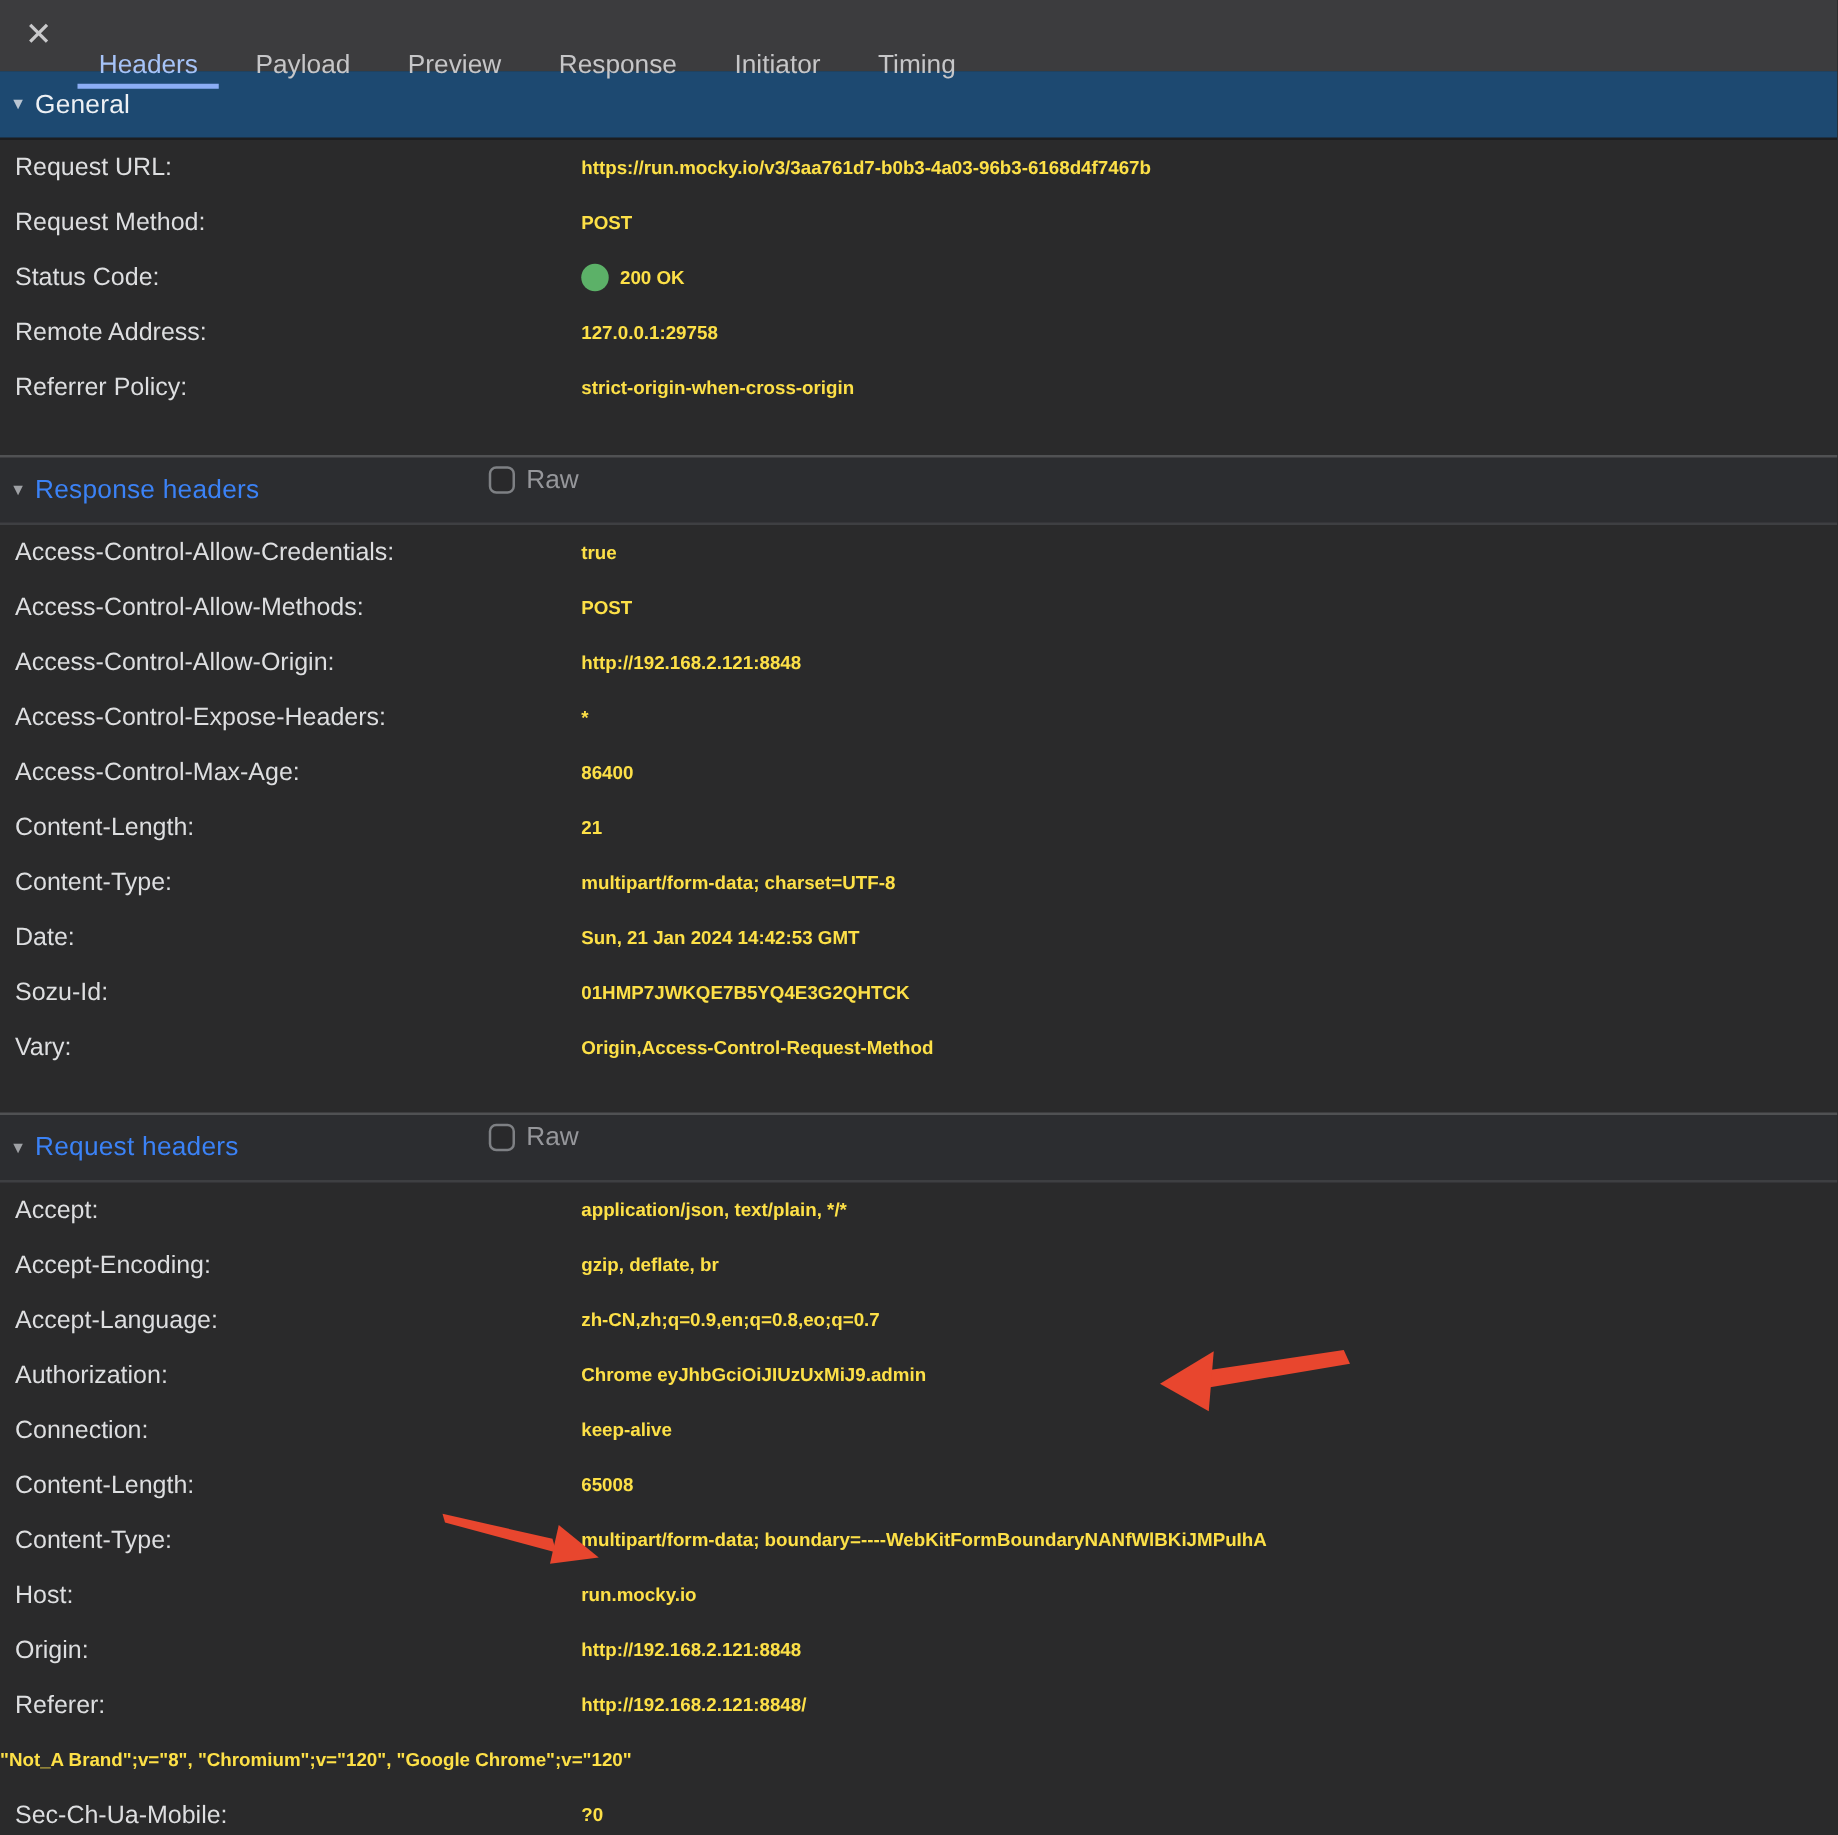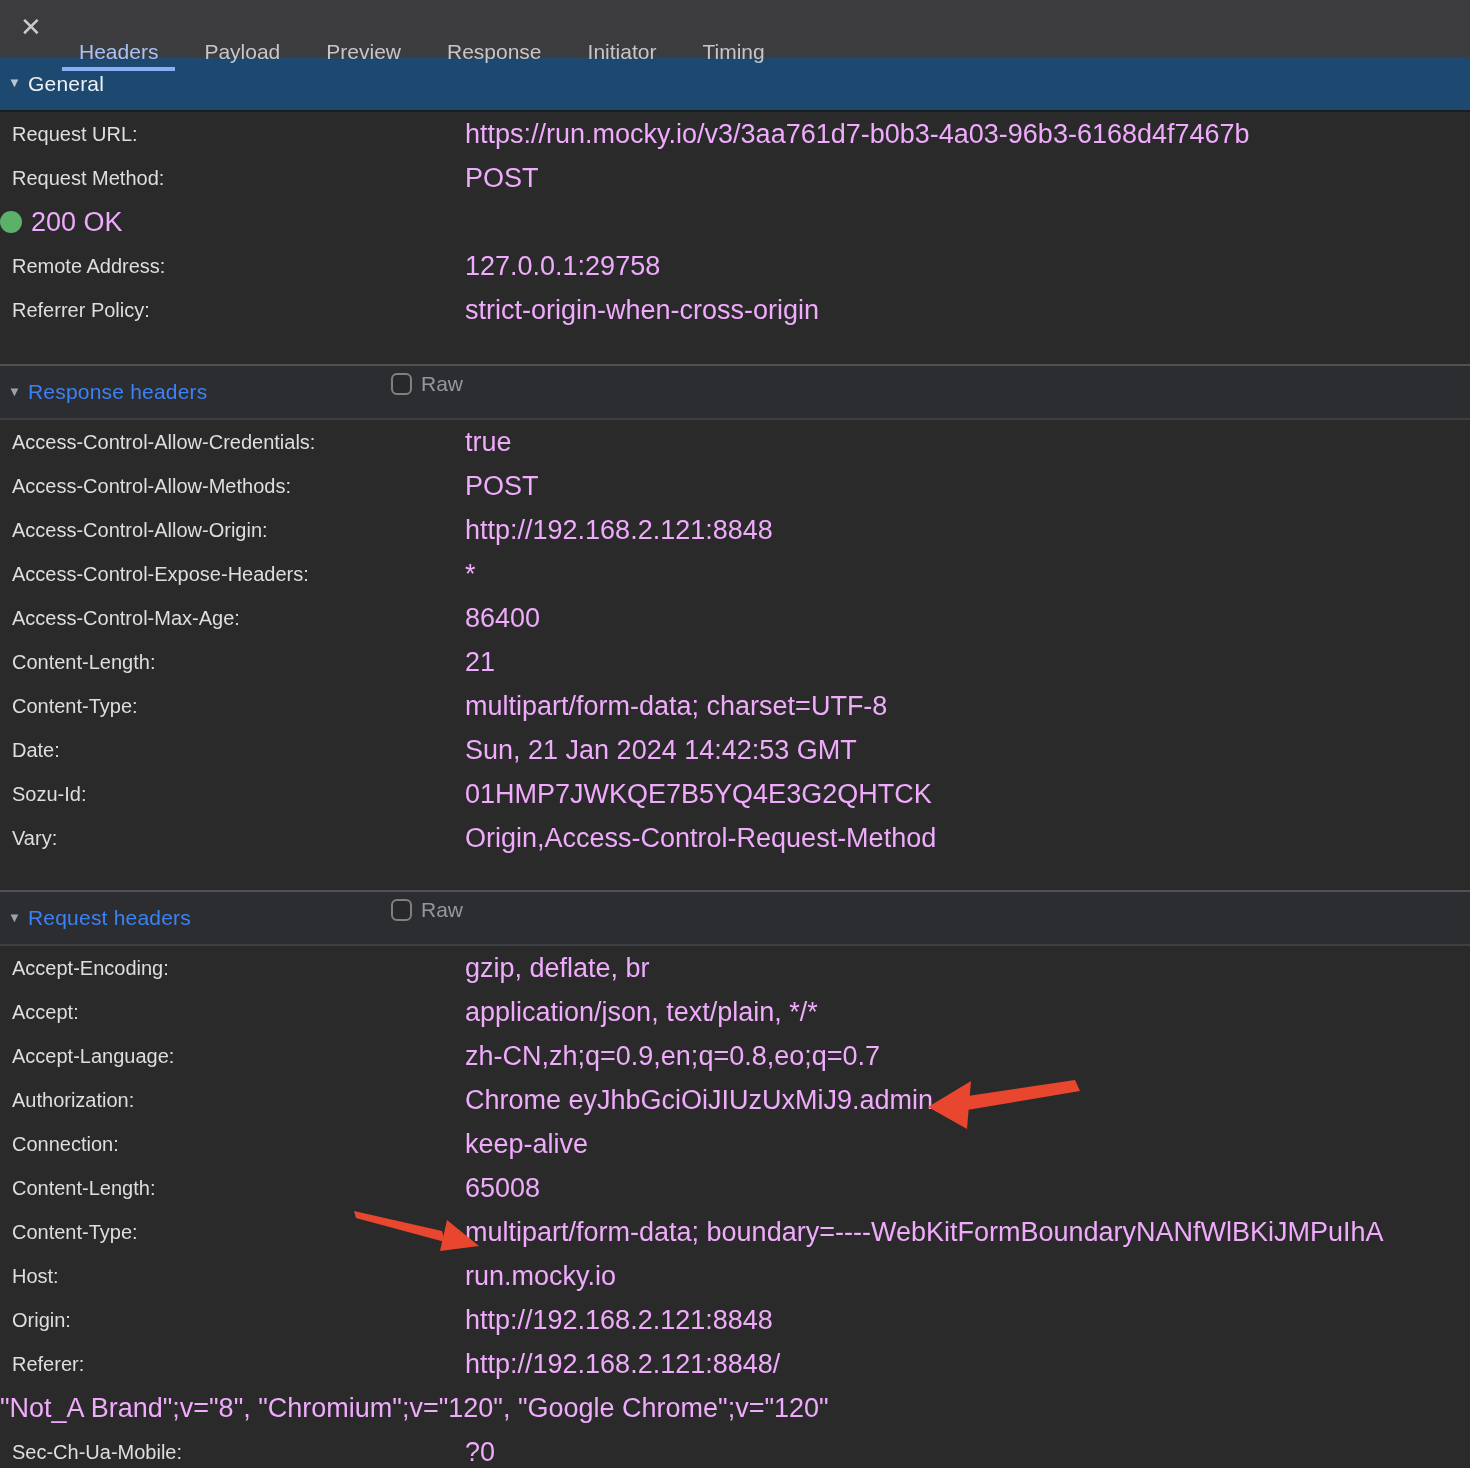--- a/index.html
+++ b/index.html
@@ -111,24 +111,25 @@
   }
   .hname {
     width: 465px;
     padding-left: 12px;
     flex: 0 0 465px;
     font-size: 20px;
     color: #dddee0;
   }
   .hvalue {
     flex: 1;
-    font-size: 27px;
-    color: #f0abfc;
-    display: flex;
-    align-items: center;
+    font-size: 15px;
+    color: #fde047;
+    display: flex;
+    align-items: center;
+    font-weight: bold;
   }
   .dot {
     width: 22px; height: 22px;
     border-radius: 50%;
     background: #5cb168;
     display: inline-block;
     margin-right: 9px;
   }
   .spacer-a { height: 32px; }
   .spacer-b { height: 30px; }
@@ -160,20 +161,21 @@
 <div class="rows" id="general-rows">
     <div class="row">
       <div class="hname">Request URL:</div>
       <div class="hvalue">https://run.mocky.io/v3/3aa761d7-b0b3-4a03-96b3-6168d4f7467b</div>
     </div>
     <div class="row">
       <div class="hname">Request Method:</div>
       <div class="hvalue">POST</div>
     </div>
     <div class="row">
+      <div class="hname">Status Code:</div>
       <div class="hvalue"><span class="dot"></span>200 OK</div>
     </div>
     <div class="row">
       <div class="hname">Remote Address:</div>
       <div class="hvalue">127.0.0.1:29758</div>
     </div>
     <div class="row">
       <div class="hname">Referrer Policy:</div>
       <div class="hvalue">strict-origin-when-cross-origin</div>
     </div>
@@ -237,26 +239,26 @@
 <div class="section-bar">
   <span class="disclosure">▼</span>
   <span class="section-title">Request headers</span>
   <span class="raw-group">
     <span class="checkbox"></span>
     <span class="raw-label">Raw</span>
   </span>
 </div>
 <div class="rows" id="request-rows">
     <div class="row">
+      <div class="hname">Accept:</div>
+      <div class="hvalue">application/json, text/plain, */*</div>
+    </div>
+    <div class="row">
       <div class="hname">Accept-Encoding:</div>
       <div class="hvalue">gzip, deflate, br</div>
-    </div>
-    <div class="row">
-      <div class="hname">Accept:</div>
-      <div class="hvalue">application/json, text/plain, */*</div>
     </div>
     <div class="row">
       <div class="hname">Accept-Language:</div>
       <div class="hvalue">zh-CN,zh;q=0.9,en;q=0.8,eo;q=0.7</div>
     </div>
     <div class="row">
       <div class="hname">Authorization:</div>
       <div class="hvalue">Chrome eyJhbGciOiJIUzUxMiJ9.admin</div>
     </div>
     <div class="row">

